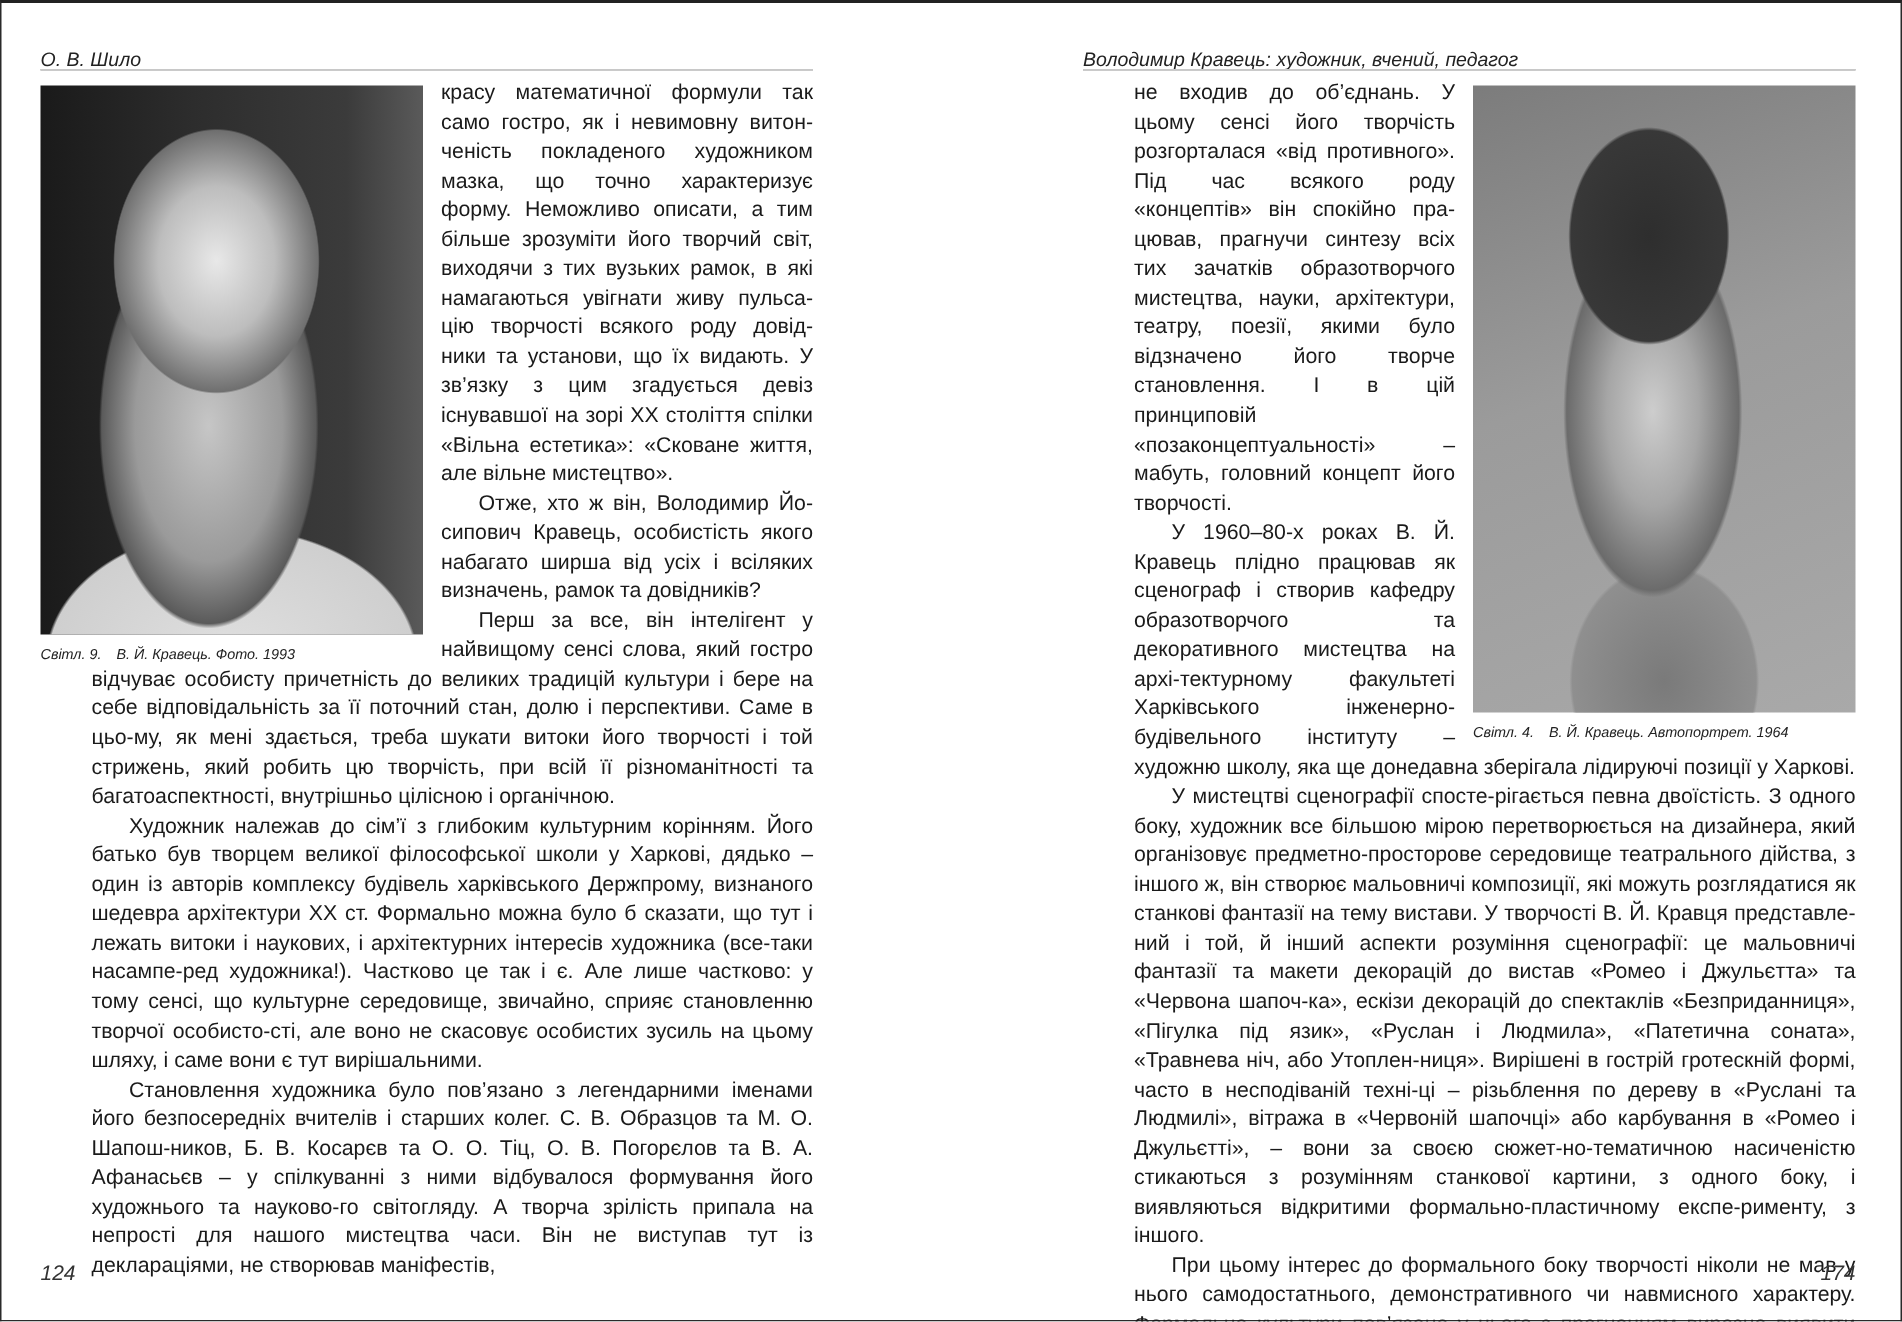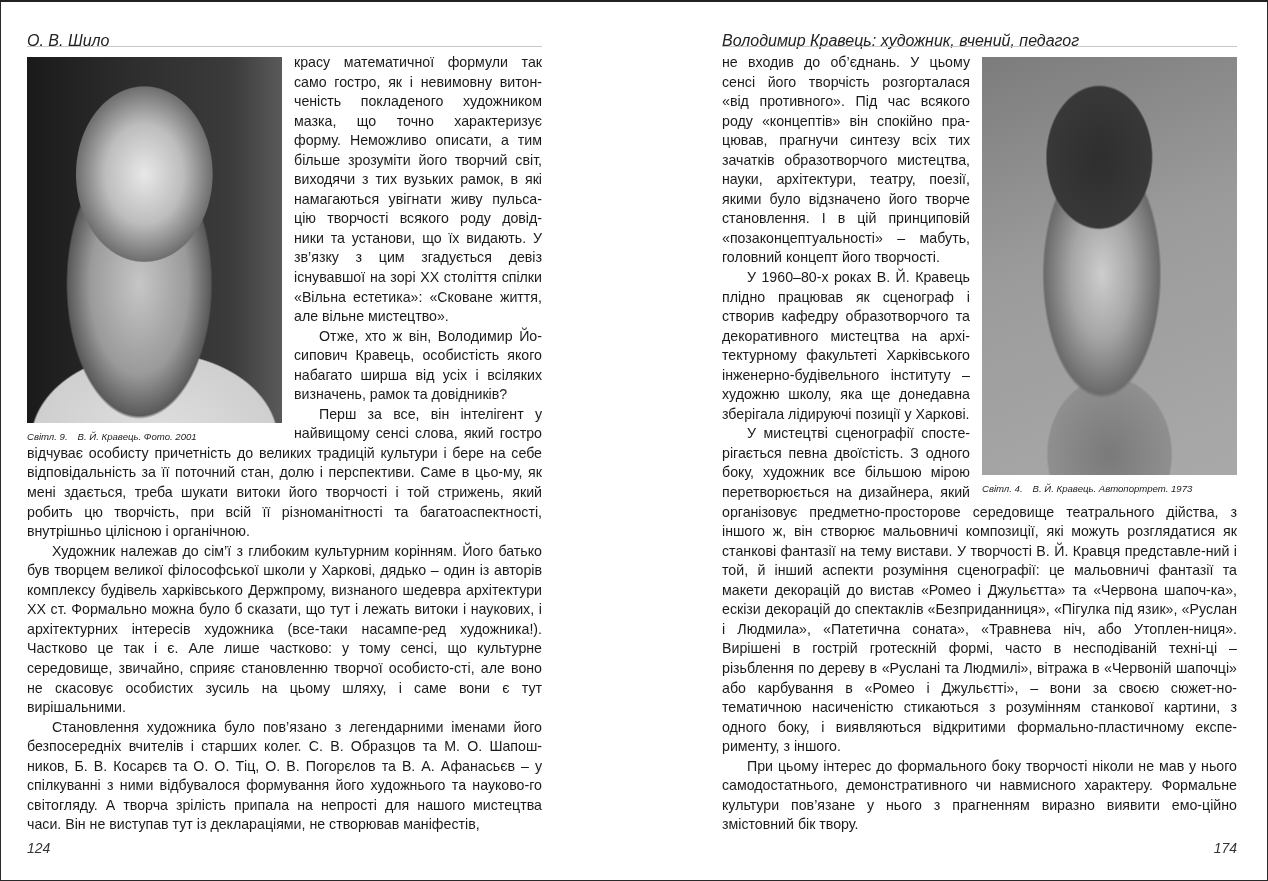--- a/index.html
+++ b/index.html
@@ -2,25 +2,25 @@
 <html><head>
 <meta charset="utf-8">
 <style>
   * { box-sizing: border-box; margin: 0; padding: 0; }
   html, body { width: 1268px; height: 881px; background: #ffffff; overflow: hidden; }
   body { font-family: "Liberation Sans", sans-serif; color: #1a1a1a; position: relative; }
   .frame { position: absolute; left: 0; top: 0; width: 1268px; height: 881px; border: 1px solid #2a2a2a; border-top: 2px solid #222; }
   .page { position: absolute; top: 0; height: 881px; }
   .page.left { left: 27px; width: 515px; }
   .page.right { left: 722px; width: 515px; }
-  .running-head { position: absolute; top: 32px; left: 0; width: 515px; font-size: 16px; font-style: italic; color: #222; }
+  .running-head { position: absolute; top: 32px; left: 0; width: 515px; font-size: 13px; font-style: italic; color: #222; }
   .page.right .running-head { text-align: left; }
   .head-rule { position: absolute; top: 46px; left: 0; width: 515px; height: 1px; background: #9a9a9a; border-bottom: 1px solid #c8c8c8; }
   .body { position: absolute; top: 53px; left: 0; width: 515px; font-size: 14.2px; line-height: 19.55px; text-align: justify; hyphens: manual; }
-  .body p { margin: 0; }
+  .body p { margin: 0; padding-left: 34px; }
   .body p.indent { text-indent: 25px; }
   .figure { float: left; width: 255px; margin: 4px 12px 0 0; }
   .page.right .figure { float: right; margin: 4px 0 0 12px; }
   .photo { display: block; width: 255px; border: none; }
   .photo1 { height: 366px; background: radial-gradient(ellipse 38% 34% at 46% 32%, #e8e8e8 0%, #bdbdbd 40%, #6f6f6f 70%, transparent 71%), radial-gradient(ellipse 35% 45% at 44% 62%, #c6c6c6 0%, #9a9a9a 55%, #5a5a5a 80%, transparent 82%), radial-gradient(ellipse 80% 40% at 50% 105%, #e0e0e0 0%, #cfcfcf 60%, transparent 61%), linear-gradient(90deg, #1a1a1a 0%, #2d2d2d 40%, #3b3b3b 80%, #5a5a5a 100%); }
   .photo2 { height: 418px; background: radial-gradient(ellipse 34% 28% at 46% 24%, #2e2e2e 0%, #383838 60%, transparent 62%), radial-gradient(ellipse 30% 38% at 47% 52%, #cdcdcd 0%, #a6a6a6 40%, #6b6b6b 75%, transparent 78%), radial-gradient(ellipse 40% 30% at 50% 95%, #7a7a7a 0%, #8f8f8f 60%, transparent 62%), linear-gradient(160deg, #7c7c7c 0%, #9b9b9b 45%, #a9a9a9 100%); }
   .caption { font-size: 9.6px; font-style: italic; color: #222; margin-top: 8px; line-height: 12px; }
   .caption .num { margin-right: 10px; }
   .folio { position: absolute; top: 840px; font-size: 14px; color: #333; font-style: italic; }
   .page.left .folio { left: 0; }
@@ -31,40 +31,40 @@
 
 <div class="frame"></div>
 
 <div class="page left">
   <div class="running-head">О. В. Шило</div>
   <div class="head-rule"></div>
   <div class="body">
     <div class="figure">
       <div class="photo photo1"></div>
       <div class="caption">
-        <span class="num">Світл. 9.</span><span>В. Й. Кравець. Фото. 2001</span>
+        <span class="num">Світл. 9.</span><span>В. Й. Кравець. Фото. 1993</span>
       </div>
     </div>
     <p>красу математичної формули так само гостро, як і невимовну витон-ченість покладеного художником мазка, що точно характеризує форму. Неможливо описати, а тим більше зрозуміти його творчий світ, виходячи з тих вузьких рамок, в які намагаються увігнати живу пульса-цію творчості всякого роду довід-ники та установи, що їх видають. У зв’язку з цим згадується девіз існувавшої на зорі XX століття спілки «Вільна естетика»: «Сковане життя, але вільне мистецтво».</p>
     <p class="indent">Отже, хто ж він, Володимир Йо-сипович Кравець, особистість якого набагато ширша від усіх і всіляких визначень, рамок та довідників?</p>
     <p class="indent">Перш за все, він інтелігент у найвищому сенсі слова, який гостро відчуває особисту причетність до великих традицій культури і бере на себе відповідальність за її поточний стан, долю і перспективи. Саме в цьо-му, як мені здається, треба шукати витоки його творчості і той стрижень, який робить цю творчість, при всій її різноманітності та багатоаспектності, внутрішньо цілісною і органічною.</p>
     <p class="indent">Художник належав до сім’ї з глибоким культурним корінням. Його батько був творцем великої філософської школи у Харкові, дядько – один із авторів комплексу будівель харківського Держпрому, визнаного шедевра архітектури XX ст. Формально можна було б сказати, що тут і лежать витоки і наукових, і архітектурних інтересів художника (все-таки насампе-ред художника!). Частково це так і є. Але лише частково: у тому сенсі, що культурне середовище, звичайно, сприяє становленню творчої особисто-сті, але воно не скасовує особистих зусиль на цьому шляху, і саме вони є тут вирішальними.</p>
     <p class="indent">Становлення художника було пов’язано з легендарними іменами його безпосередніх вчителів і старших колег. С. В. Образцов та М. О. Шапош-ников, Б. В. Косарєв та О. О. Тіц, О. В. Погорєлов та В. А. Афанасьєв – у спілкуванні з ними відбувалося формування його художнього та науково-го світогляду. А творча зрілість припала на непрості для нашого мистецтва часи. Він не виступав тут із деклараціями, не створював маніфестів,</p>
   </div>
   <div class="folio">124</div>
 </div>
 
 <div class="page right">
   <div class="running-head">Володимир Кравець: художник, вчений, педагог</div>
   <div class="head-rule"></div>
   <div class="body">
     <div class="figure">
       <div class="photo photo2"></div>
       <div class="caption">
-        <span class="num">Світл. 4.</span><span>В. Й. Кравець. Автопортрет. 1973</span>
+        <span class="num">Світл. 4.</span><span>В. Й. Кравець. Автопортрет. 1964</span>
       </div>
     </div>
     <p>не входив до об’єднань. У цьому сенсі його творчість розгорталася «від противного». Під час всякого роду «концептів» він спокійно пра-цював, прагнучи синтезу всіх тих зачатків образотворчого мистецтва, науки, архітектури, театру, поезії, якими було відзначено його творче становлення. І в цій принциповій «позаконцептуальності» – мабуть, головний концепт його творчості.</p>
     <p class="indent">У 1960–80-х роках В. Й. Кравець плідно працював як сценограф і створив кафедру образотворчого та декоративного мистецтва на архі-тектурному факультеті Харківського інженерно-будівельного інституту – художню школу, яка ще донедавна зберігала лідируючі позиції у Харкові.</p>
     <p class="indent">У мистецтві сценографії спосте-рігається певна двоїстість. З одного боку, художник все більшою мірою перетворюється на дизайнера, який організовує предметно-просторове середовище театрального дійства, з іншого ж, він створює мальовничі композиції, які можуть розглядатися як станкові фантазії на тему вистави. У творчості В. Й. Кравця представле-ний і той, й інший аспекти розуміння сценографії: це мальовничі фантазії та макети декорацій до вистав «Ромео і Джульєтта» та «Червона шапоч-ка», ескізи декорацій до спектаклів «Безприданниця», «Пігулка під язик», «Руслан і Людмила», «Патетична соната», «Травнева ніч, або Утоплен-ниця». Вирішені в гострій гротескній формі, часто в несподіваній техні-ці – різьблення по дереву в «Руслані та Людмилі», вітража в «Червоній шапочці» або карбування в «Ромео і Джульєтті», – вони за своєю сюжет-но-тематичною насиченістю стикаються з розумінням станкової картини, з одного боку, і виявляються відкритими формально-пластичному експе-рименту, з іншого.</p>
     <p class="indent">При цьому інтерес до формального боку творчості ніколи не мав у нього самодостатнього, демонстративного чи навмисного характеру. Формальне культури пов’язане у нього з прагненням виразно виявити емо-ційно змістовний бік твору.</p>
   </div>
   <div class="folio">174</div>
 </div>
 

